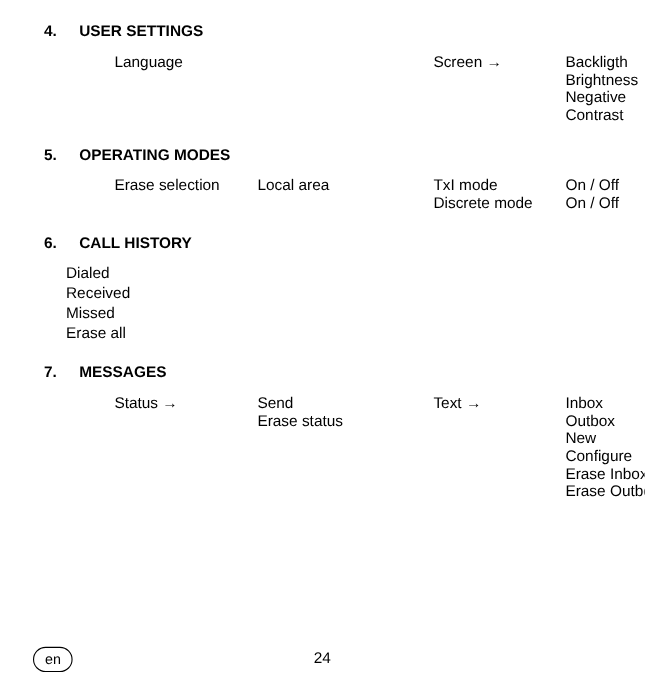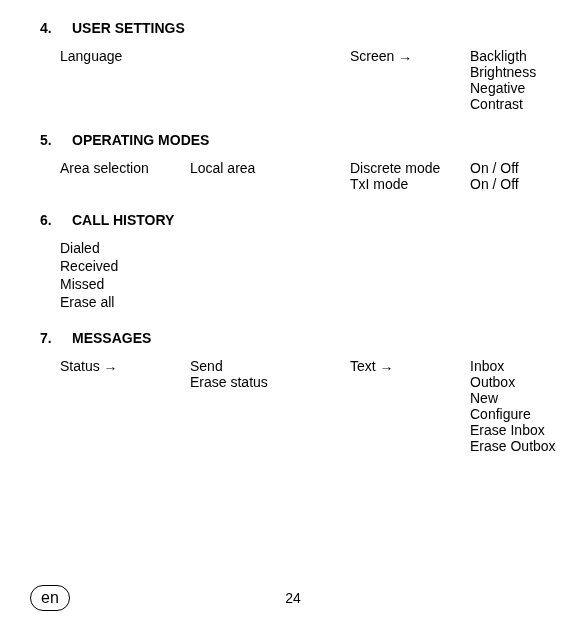--- a/index.html
+++ b/index.html
@@ -37,20 +37,21 @@
 
     .section-body {
       margin-left: 20px;
       margin-bottom: 20px;
     }
 
     .row {
       display: flex;
       margin-bottom: 6px;
       align-items: flex-start;
+      margin-left: 44px;
     }
 
     .col-1 {
       min-width: 130px;
     }
 
     .col-2 {
       min-width: 160px;
     }
 
@@ -81,21 +82,21 @@
       font-size: 14px;
     }
 
     .lang-badge {
       position: absolute;
       bottom: 15px;
       left: 30px;
       border: 1.5px solid #000;
       border-radius: 20px;
       padding: 3px 10px;
-      font-size: 16px;
+      font-size: 13px;
     }
   </style>
 </head>
 <body>
 
 <div class="page-content">
 
   <div class="section-header">
     <span class="section-number">4.</span>
     <span>USER SETTINGS</span>
@@ -113,27 +114,27 @@
       </span>
     </div>
   </div>
 
   <div class="section-header">
     <span class="section-number">5.</span>
     <span>OPERATING MODES</span>
   </div>
   <div class="section-body">
     <div class="row">
-      <span class="col-1">Area selection</span>
+      <span class="col-1">Erase selection</span>
       <span class="col-2 stacked">
         <span>Local area</span>
       </span>
       <span class="col-3 stacked">
+        <span>TxI mode</span>
         <span>Discrete mode</span>
-        <span>TxI mode</span>
       </span>
       <span class="col-4 stacked">
         <span>On / Off</span>
         <span>On / Off</span>
       </span>
     </div>
   </div>
 
   <div class="section-header">
     <span class="section-number">6.</span>

